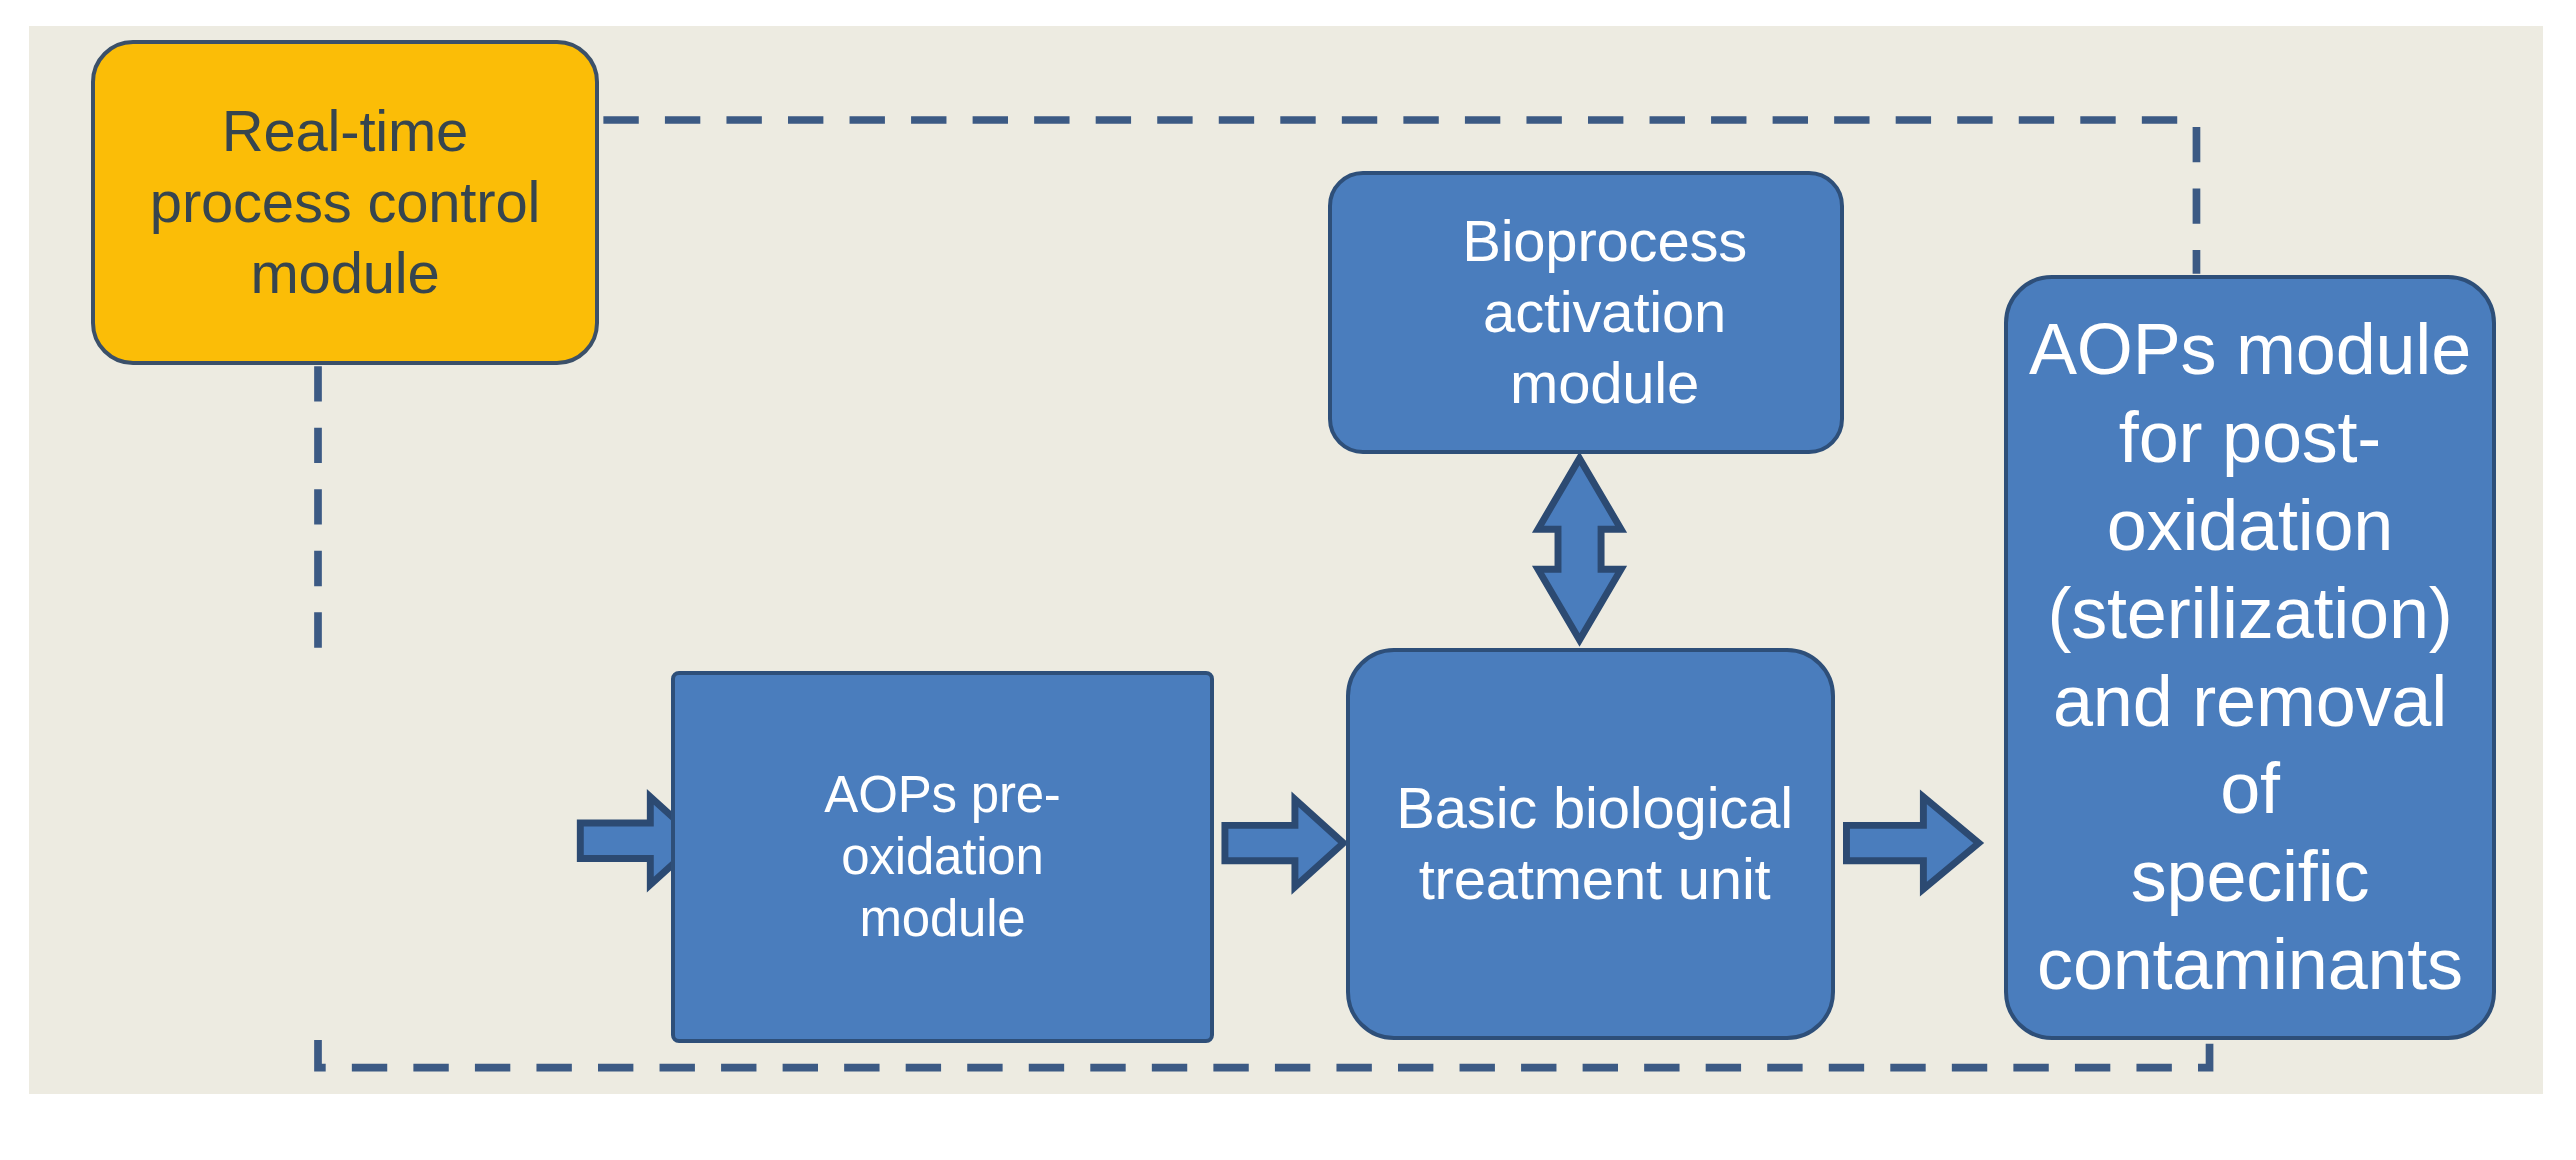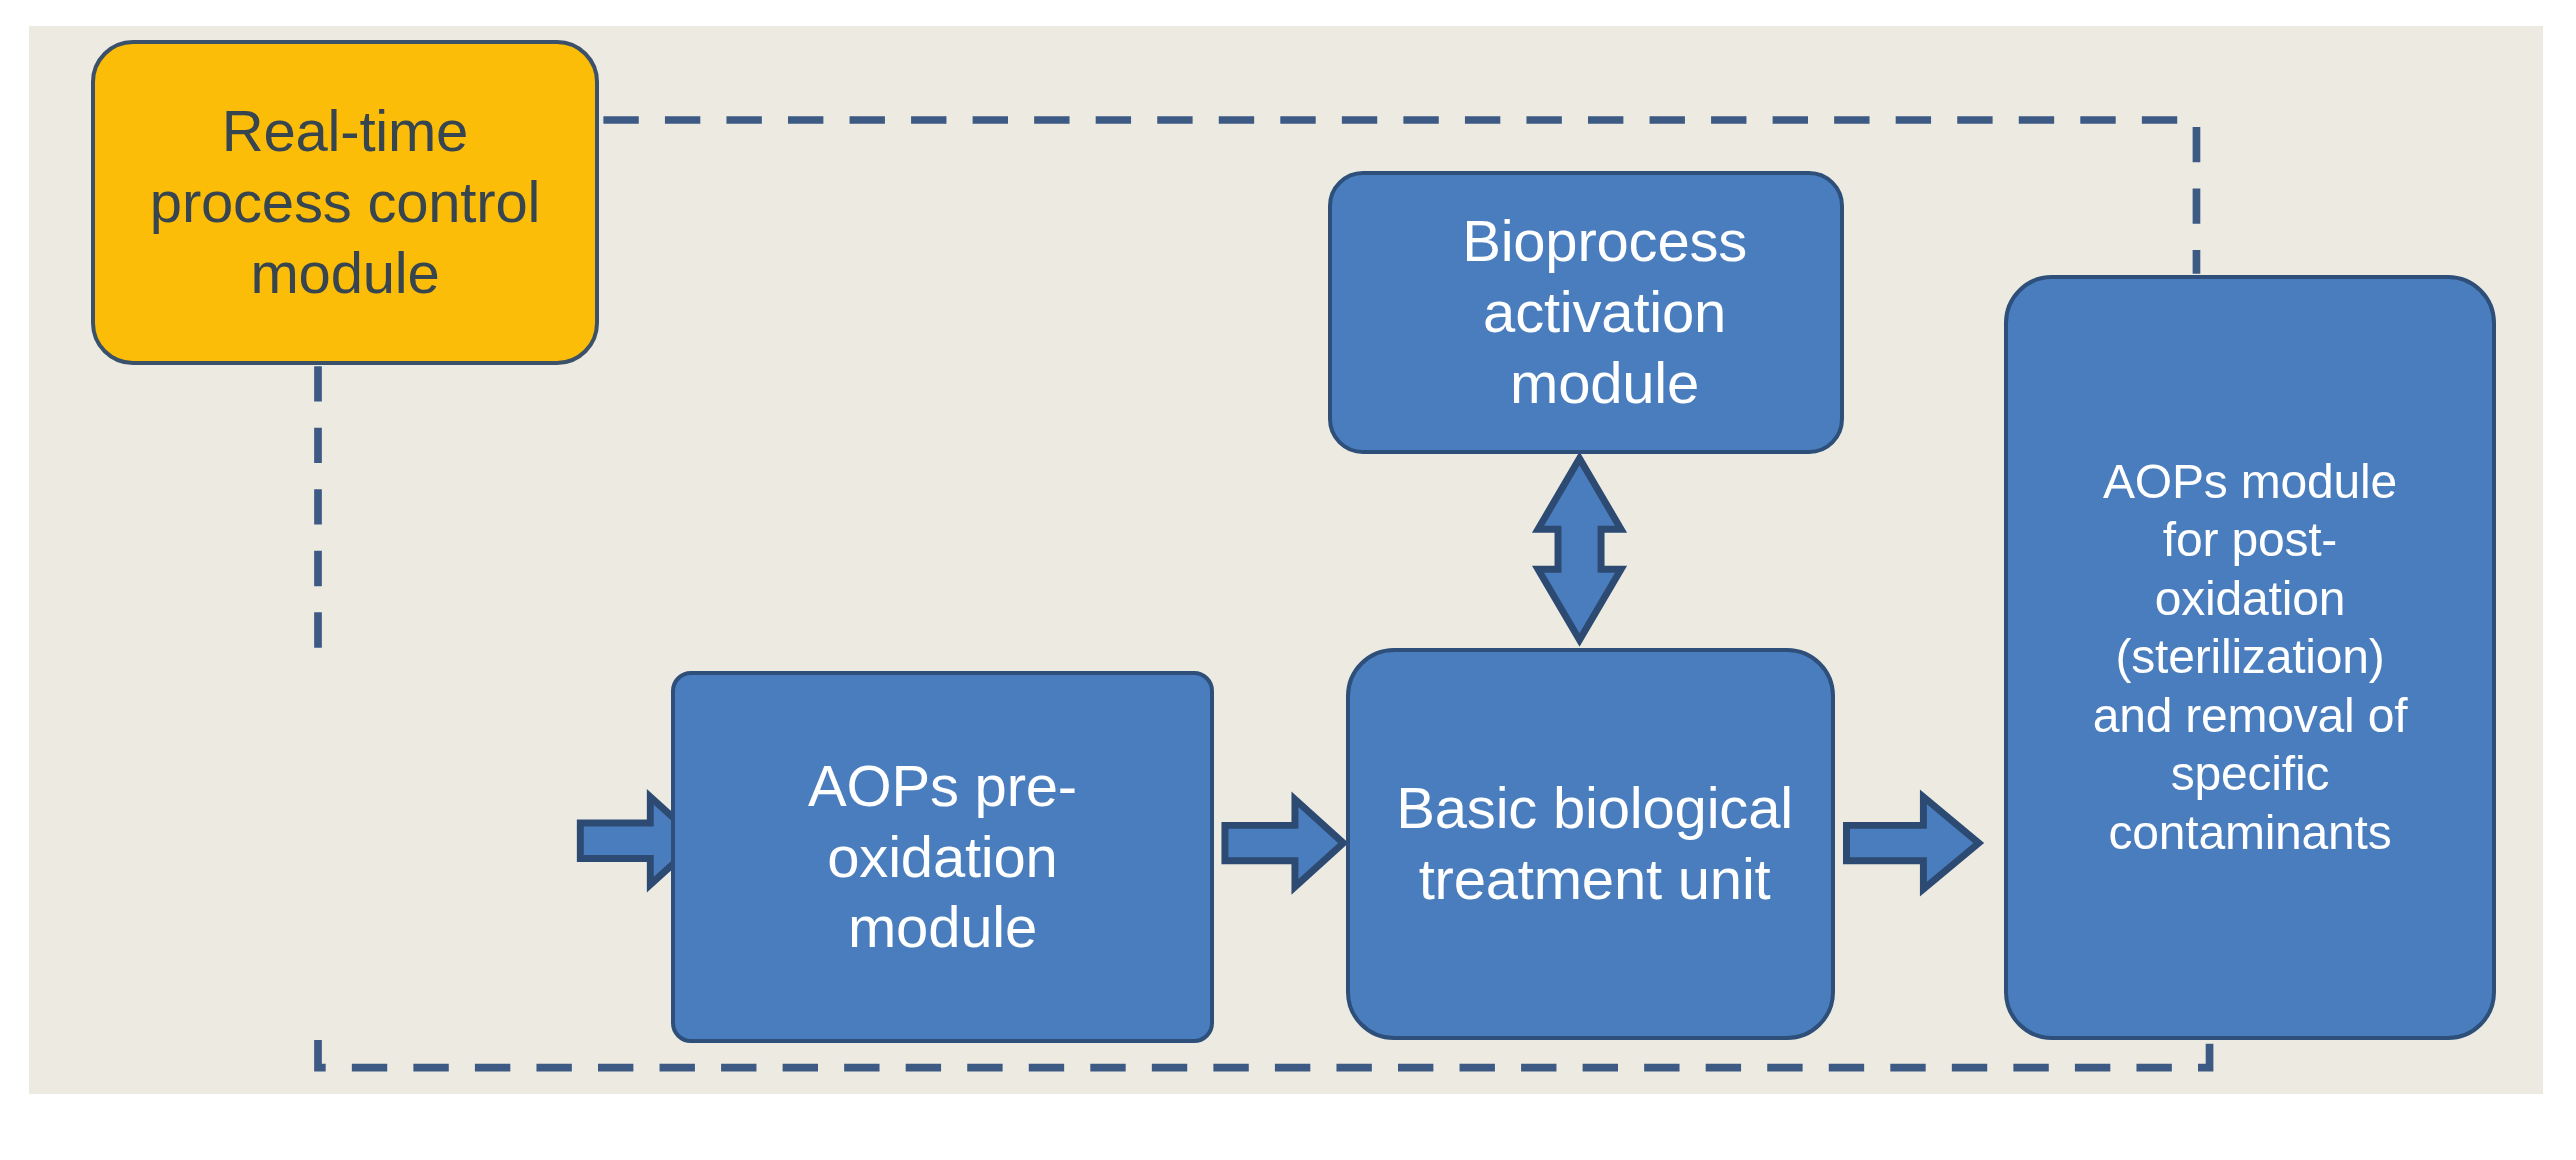--- a/index.html
+++ b/index.html
@@ -77,42 +77,42 @@
   }
   #node-pretreatment {
     left: 85px;  top: 649px;
     width: 485px; height: 394px;
     font-size: 58px;
     border-radius: 48px;
   }
   #node-preox {
     left: 671px;  top: 671px;
     width: 543px; height: 372px;
-    font-size: 58px;
-    border-radius: 20px;
+    font-size: 51px;
+    border-radius: 8px;
     align-items: center;
   }
   #node-bioactivation {
     left: 1328px; top: 171px;
     width: 516px; height: 283px;
     font-size: 58px;
     border-radius: 35px;
     padding-left: 48px;
   }
   #node-basicbio {
     left: 1346px; top: 648px;
     width: 489px; height: 392px;
     font-size: 58px;
     border-radius: 48px;
     padding-left: 19px;
   }
   #node-postox {
     left: 2004px; top: 275px;
     width: 492px; height: 765px;
-    font-size: 48px;
+    font-size: 72px;
     border-radius: 48px;
   }
 
   .node-label { display: block; white-space: pre-line; }
 </style>
 </head>
 <body>
 
 <div id="diagram-root">
 

